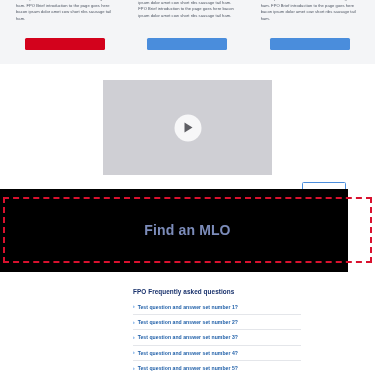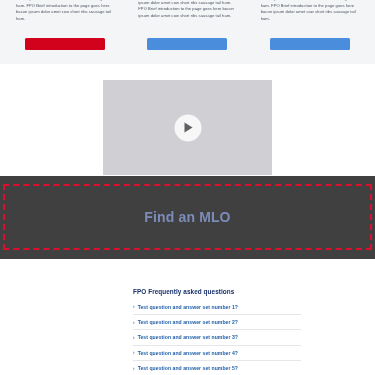--- a/index.html
+++ b/index.html
@@ -114,24 +114,24 @@
     cursor: pointer;
     font-size: 4px;
     color: #4a8ddc;
     text-indent: -999px;
     overflow: hidden;
   }
 
   
   .mlo-band {
     position: absolute;
-    left: 0; top: 176px;
-    width: 375px;
+    left: 0; top: 189px;
+    width: 348px;
     height: 83px;
-    background: #404040;
+    background: #000000;
   }
   .mlo-box {
     position: absolute;
     left: 3px; top: 8px;
     width: 369px;
     height: 66px;
     border: 2px dashed #d9112e;
     display: flex;
     align-items: center;
     justify-content: center;

